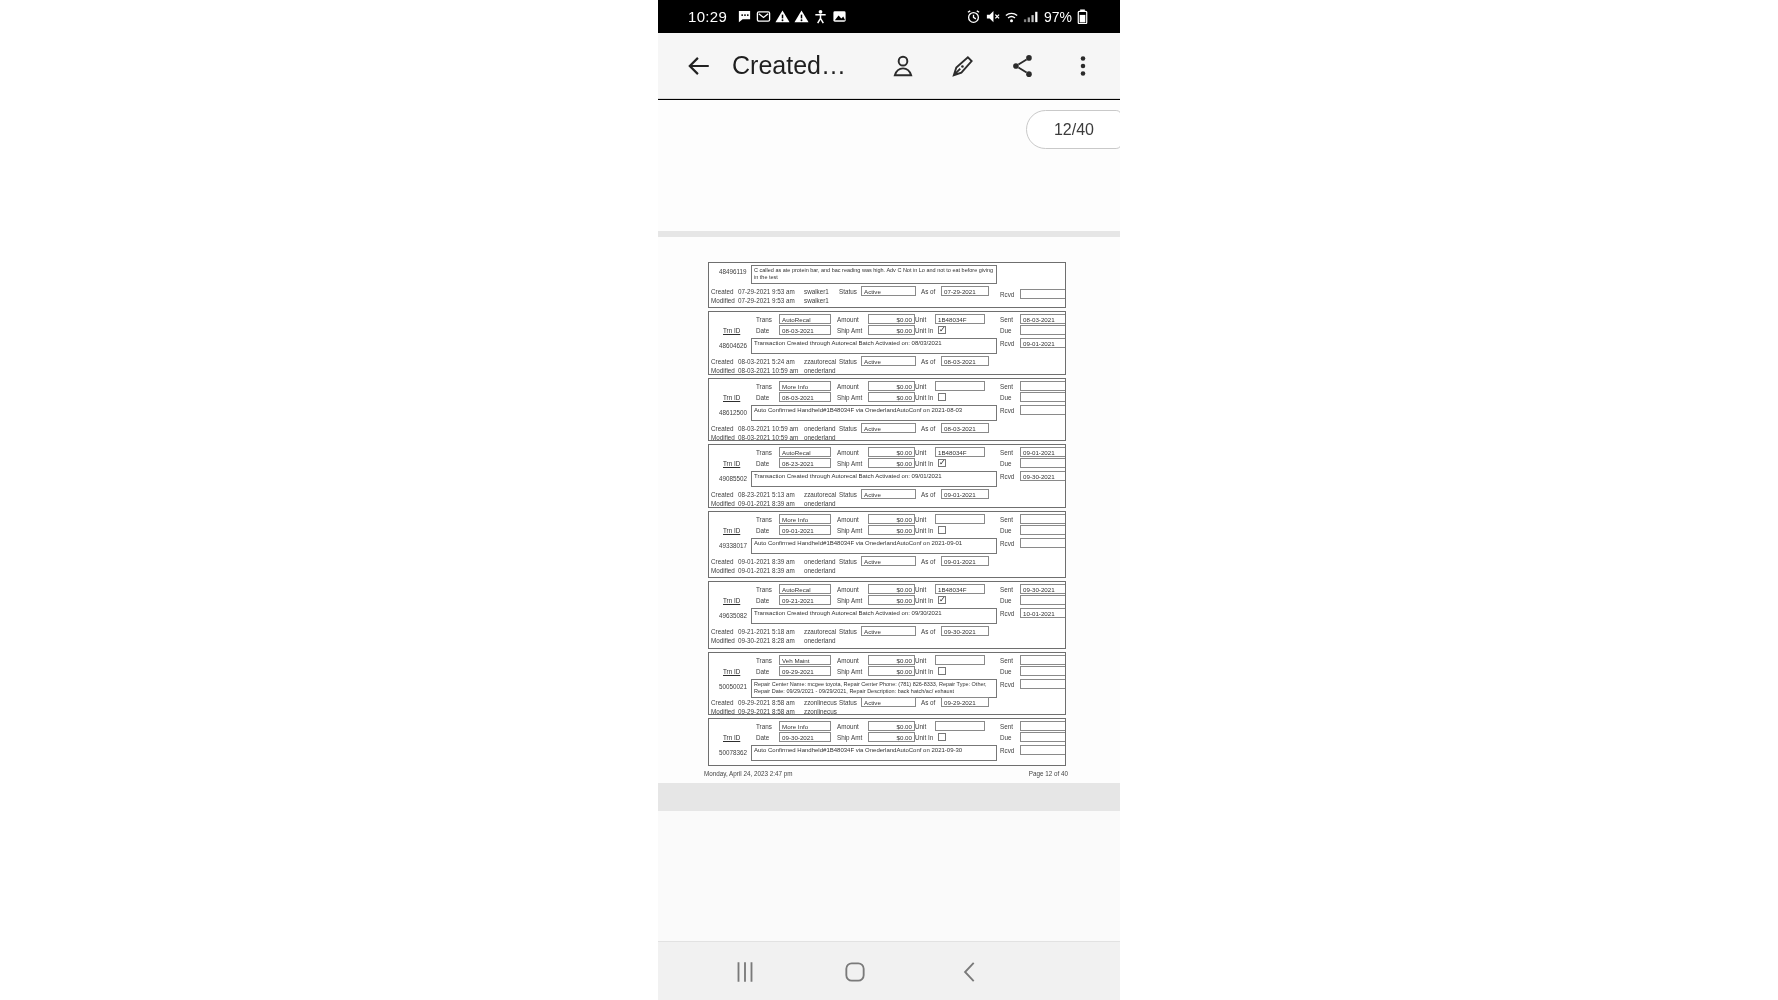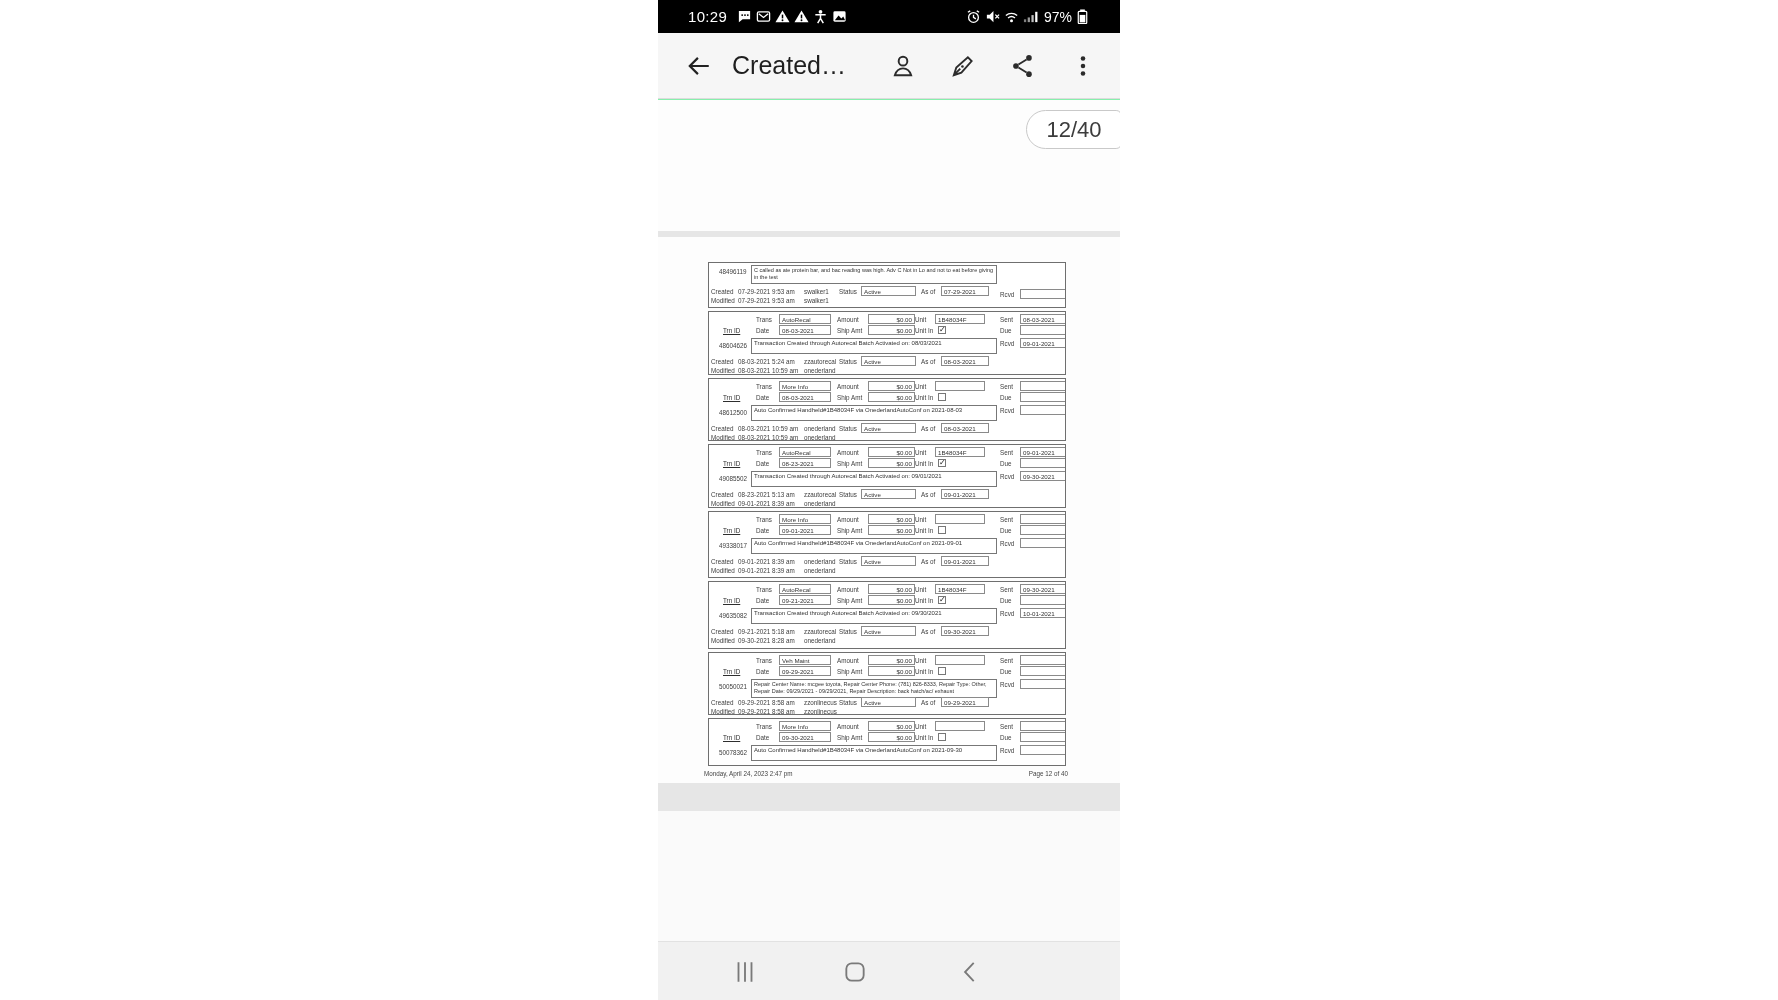--- a/index.html
+++ b/index.html
@@ -1,19 +1,19 @@
 <!DOCTYPE html>
 <html><head>
 <meta charset="utf-8">
 <style>
   * { margin:0; padding:0; box-sizing:border-box; }
   html,body { background:#ffffff; }
   body { width:1778px; height:1000px; overflow:hidden; position:relative;
          font-family:"Liberation Sans", sans-serif; }
-  #phone { position:absolute; left:658px; top:0; width:462px; height:1000px; background:#86efac; }
+  #phone { position:absolute; left:658px; top:0; width:462px; height:1000px; background:#000000; }
 
   
   #statusbar { position:absolute; top:0; left:0; width:100%; height:33px; background:#000;
     display:flex; align-items:center; padding:0 26px 0 30px; }
   #statusbar .time { color:#fff; font-size:15px; letter-spacing:.3px; margin-right:10px; }
   .sicon { width:15px; height:15px; margin-right:4px; flex:0 0 auto; }
   #statusbar .right { margin-left:auto; display:flex; align-items:center; }
   #statusbar .pct { color:#fff; font-size:14px; margin:0 3px 0 2px; }
 
   
@@ -27,21 +27,21 @@
 
   
   #viewer { position:absolute; top:100px; left:0; width:100%; height:841px; background:#e6e6e6; overflow:hidden; }
   .pg { position:absolute; left:0; width:100%; background:#fdfdfd; }
   #page11 { top:0; height:131px; }
   #page12 { top:137px; height:546px; }
   #page13 { top:711px; height:130px; background:#fafafa; }
 
   #chip { position:absolute; top:10px; right:-2px; width:96px; height:39px; background:#fff;
     border:1px solid #c9c9c9; border-radius:20px 6px 6px 20px; display:flex; align-items:center;
-    justify-content:center; font-size:22px; color:#3c3c3c; }
+    justify-content:center; font-size:16px; color:#3c3c3c; }
 
   
   #table { position:absolute; left:50px; top:25px; width:358px; }
   .block { position:relative; border:1px solid #6f6f6f; background:#fff; margin-bottom:3px; overflow:hidden; }
   .block:nth-child(1){height:46px} .block:nth-child(2){height:64px} .block:nth-child(3){height:63px}
   .block:nth-child(4){height:64px} .block:nth-child(5){height:67px} .block:nth-child(6){height:68px}
   .block:nth-child(7){height:63px} .block:nth-child(8){height:48px; margin-bottom:0}
   .lbl { position:absolute; font-size:6.3px; line-height:7px; color:#3d3d3d; white-space:nowrap; }
   .u { text-decoration:underline; color:#2e2e2e; }
   .ibox { position:absolute; height:10px; border:1px solid #8a8a8a; background:#fff; font-size:6.2px;

